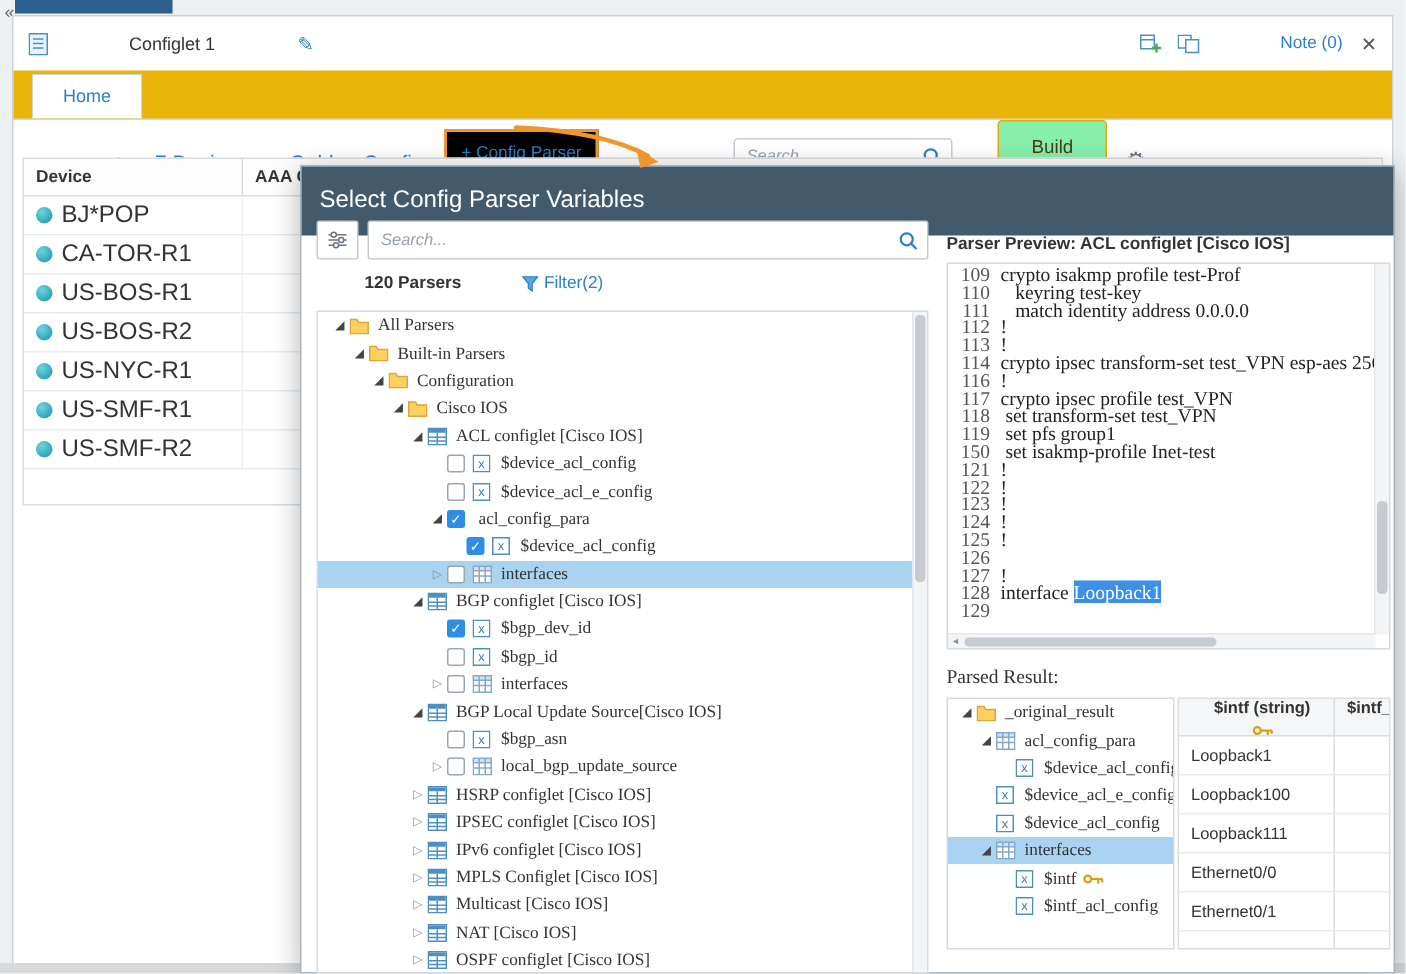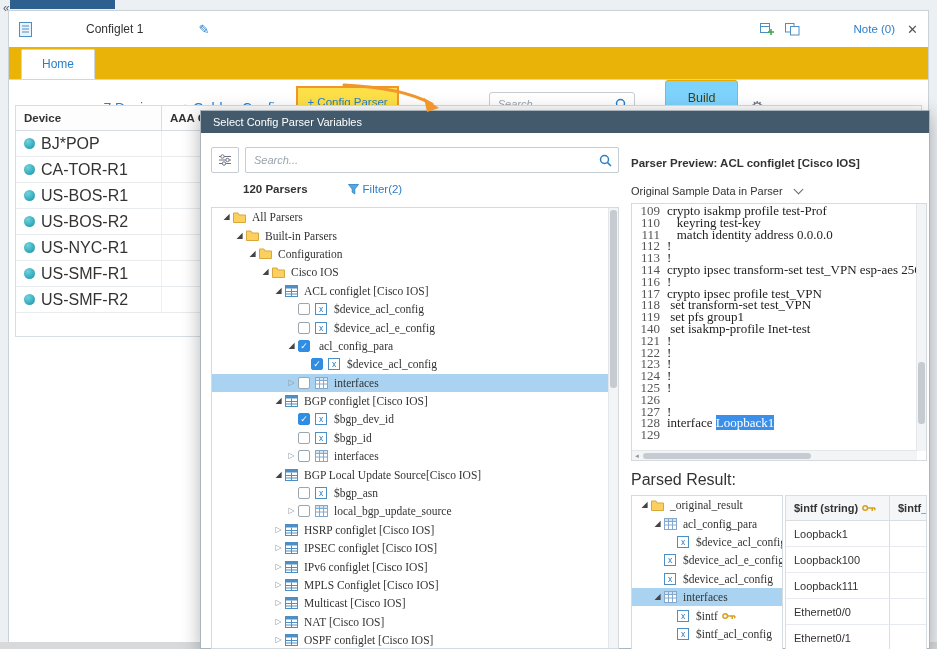--- a/index.html
+++ b/index.html
@@ -24,45 +24,45 @@
   .close{color:#555;font-size:13px;cursor:pointer;margin-left:2px;}
 
   .tab-strip{height:32px;background:#eab308;border-bottom:1px solid #cfd6dc;display:flex;align-items:center;padding-left:12px;}
   .tab-home{padding:7px 20px;background:#fff;color:#2a7fc9;font-size:12px;border:1px solid #cfd6dc;border-bottom:1px solid #fff;margin-bottom:-1px;border-radius:2px 2px 0 0;cursor:pointer;}
 
   .toolbar{height:36px;display:flex;align-items:flex-end;padding:0 10px;}
   .td-label{font-size:11.5px;font-weight:700;color:#333;}
   .link{font-size:14px;color:#2a7fc9;cursor:pointer;}
   .link.devices{margin-left:6px;}
   .link.golden{margin-left:16px;}
-  .cp-box{margin-left:14px;border:2px solid #f0962c;padding:4px 9px;cursor:pointer;background:#fde047;}
+  .cp-box{margin-left:14px;border:2px solid #f0962c;padding:4px 9px;cursor:pointer;background:#000000;}
   .cp-text{font-size:11.5px;color:#2a7fc9;text-decoration:underline;}
   .search-box{margin-left:90px;position:relative;width:146px;}
   .search-box input{width:100%;height:24px;box-sizing:border-box;border:1px solid #c5ccd4;border-radius:3px;padding:0 26px 0 8px;font-size:11px;font-family:inherit;color:#555;outline:none;}
   .search-box input::placeholder{color:#9aa3ac;font-style:italic;}
   .mag{position:absolute;right:7px;top:6px;display:inline-flex;cursor:pointer;}
-  .build-btn{margin-left:30px;background:#7dd3fc;border:1px solid #e8ac00;color:#4a3d10;font-size:12.5px;padding:10px 22px;border-radius:3px;cursor:pointer;font-family:inherit;}
+  .build-btn{margin-left:30px;background:#86efac;border:1px solid #e8ac00;color:#4a3d10;font-size:12.5px;padding:10px 22px;border-radius:3px;cursor:pointer;font-family:inherit;}
   .gear{margin-left:12px;font-size:15px;color:#6b7480;cursor:pointer;}
 
   .device-table{position:absolute;left:6px;top:94px;right:6px;height:232px;border:1px solid #d7dde2;box-sizing:border-box;background:#fff;}
   .dev-header{display:flex;height:24px;border-bottom:1px solid #d7dde2;background:#fdfdfd;}
   .dev-c1{width:146px;padding-left:8px;border-right:1px solid #d7dde2;display:flex;align-items:center;font-size:11.5px;font-weight:700;color:#333;box-sizing:border-box;text-align:center;}
   .dev-c2{flex:1;padding-left:8px;display:flex;align-items:center;font-size:11.5px;font-weight:700;color:#333;}
   .dev-row{display:flex;height:25px;border-bottom:1px solid #e8ecef;align-items:center;}
   .dev-cell{width:146px;box-sizing:border-box;border-right:1px solid #eef1f4;height:100%;display:flex;align-items:center;padding-left:8px;font-size:16px;color:#333;}
   .dev-icon{width:11px;height:11px;border-radius:50%;background:radial-gradient(circle at 35% 30%,#6fd4de,#1193a8);margin-right:6px;flex:none;}
 
   .bottom-strip{position:absolute;left:0;right:0;bottom:0;height:7px;background:#d7d9db;z-index:20;}
 
   
   .arrow-svg{position:absolute;left:332px;top:76px;z-index:40;pointer-events:none;}
 
   
   .modal{position:absolute;left:200px;top:110px;width:730px;height:539px;background:#fff;border:1px solid #aab4bd;box-shadow:0 4px 18px rgba(0,0,0,.3);box-sizing:border-box;z-index:30;}
-  .modal-header{height:22px;background:#435a6c;color:#fff;display:flex;align-items:center;padding:0 12px;font-size:11px;}
+  .modal-header{height:22px;background:#435a6c;color:#fff;display:flex;align-items:center;padding:12px 12px;font-size:16px;}
   .modal-body{position:absolute;top:22px;left:0;right:0;bottom:0;}
 
   .left-pane{position:absolute;left:10px;top:14px;width:408px;bottom:0;}
   .lp-searchrow{display:flex;height:26px;}
   .sliders-btn{width:28px;height:26px;border:1px solid #c5ccd4;background:#fff;display:flex;align-items:center;justify-content:center;box-sizing:border-box;cursor:pointer;border-radius:2px;}
   .lp-search{flex:1;margin-left:6px;position:relative;}
   .lp-search input{width:100%;height:26px;box-sizing:border-box;border:1px solid #c5ccd4;border-radius:2px;padding:0 26px 0 8px;font-size:11px;font-family:inherit;color:#555;outline:none;}
   .lp-search input::placeholder{color:#9aa3ac;font-style:italic;}
   .lp-search .mag{top:7px;}
   .lp-meta{margin-top:10px;display:flex;align-items:center;margin-left:32px;}
@@ -94,27 +94,27 @@
   .code-line{display:flex;height:11.8px;line-height:11.8px;font-family:Liberation Serif, serif;font-size:13px;white-space:pre;}
   .ln{width:28px;flex:none;text-align:right;color:#555;padding-right:7px;}
   .ct{color:#222;}
   .hl{background:#3b8fe8;color:#fff;}
   .code-vscroll{position:absolute;top:0;right:0;bottom:9px;width:9px;background:#f3f4f6;border-left:1px solid #e4e7ea;cursor:pointer;}
   .code-vthumb{position:absolute;left:1px;width:7px;top:158px;height:62px;background:#c6cbd1;border-radius:3px;}
   .code-hscroll{position:absolute;left:0;right:9px;bottom:0;height:9px;background:#f3f4f6;border-top:1px solid #e4e7ea;display:flex;align-items:center;cursor:pointer;}
   .code-harrow{font-size:6px;color:#8a949d;margin-left:2px;line-height:6px;}
   .code-hthumb{margin-left:3px;width:168px;height:6px;background:#c6cbd1;border-radius:3px;}
 
-  .parsed-label{margin-top:10px;font-size:16px;color:#333;}
+  .parsed-label{margin-top:10px;font-size:13px;color:#333;font-family:Liberation Serif, serif;}
   .parsed-area{margin-top:6px;display:flex;height:168px;}
   .ptree-box{width:152px;flex:none;border:1px solid #d5dadf;overflow:hidden;background:#fff;box-sizing:border-box;}
   .result-table{flex:1;margin-left:2px;border:1px solid #d9dee3;overflow:hidden;background:#fff;box-sizing:border-box;}
   .rt-header{display:flex;height:24px;background:#f4f6f8;border-bottom:1px solid #d9dee3;}
   .rt-c1{width:104px;flex:none;box-sizing:border-box;border-right:1px solid #d9dee3;display:flex;align-items:center;padding-left:8px;font-size:11px;color:#333;gap:4px;}
-  .rt-header .rt-c1,.rt-header .rt-c2{font-weight:700;}
+  .rt-header .rt-c1,.rt-header .rt-c2{font-weight:700;flex-direction:column;}
   .rt-c2{flex:1;display:flex;align-items:center;padding-left:8px;font-size:11px;color:#333;}
   .rt-row{display:flex;height:25px;border-bottom:1px solid #e6eaee;}
 </style>
 </head>
 <body>
 
 <div class="stage">
 
   <span class="collapse">«</span>
   <div class="top-banner"></div>
@@ -559,37 +559,33 @@
               </div>
             </div>
           <div class="tree-scroll">
               <div class="tree-thumb"></div>
             </div>
         </div>
       </div>
 
       <div class="right-pane">
         <div class="preview-title">Parser Preview: ACL configlet [Cisco IOS]</div>
-        <div class="sample-row">
-          <span>Original Sample Data in Parser</span>
-          <span class="chev"></span>
-        </div>
         <div class="code-box">
           <div class="code-area">
               <div class="code-line"><span class="ln">109</span><span class="ct">crypto isakmp profile test-Prof</span></div>
               <div class="code-line"><span class="ln">110</span><span class="ct">   keyring test-key</span></div>
               <div class="code-line"><span class="ln">111</span><span class="ct">   match identity address 0.0.0.0</span></div>
               <div class="code-line"><span class="ln">112</span><span class="ct">!</span></div>
               <div class="code-line"><span class="ln">113</span><span class="ct">!</span></div>
               <div class="code-line"><span class="ln">114</span><span class="ct">crypto ipsec transform-set test_VPN esp-aes 256</span></div>
               <div class="code-line"><span class="ln">116</span><span class="ct">!</span></div>
               <div class="code-line"><span class="ln">117</span><span class="ct">crypto ipsec profile test_VPN</span></div>
               <div class="code-line"><span class="ln">118</span><span class="ct"> set transform-set test_VPN</span></div>
               <div class="code-line"><span class="ln">119</span><span class="ct"> set pfs group1</span></div>
-              <div class="code-line"><span class="ln">140</span><span class="ct"> set isakmp-profile Inet-test</span></div>
+              <div class="code-line"><span class="ln">150</span><span class="ct"> set isakmp-profile Inet-test</span></div>
               <div class="code-line"><span class="ln">121</span><span class="ct">!</span></div>
               <div class="code-line"><span class="ln">122</span><span class="ct">!</span></div>
               <div class="code-line"><span class="ln">123</span><span class="ct">!</span></div>
               <div class="code-line"><span class="ln">124</span><span class="ct">!</span></div>
               <div class="code-line"><span class="ln">125</span><span class="ct">!</span></div>
               <div class="code-line"><span class="ln">126</span><span class="ct"></span></div>
               <div class="code-line"><span class="ln">127</span><span class="ct">!</span></div>
               <div class="code-line"><span class="ln">128</span><span class="ct">interface <span class="hl">Loopback1</span></span></div>
               <div class="code-line"><span class="ln">129</span><span class="ct"></span></div>
             </div>

